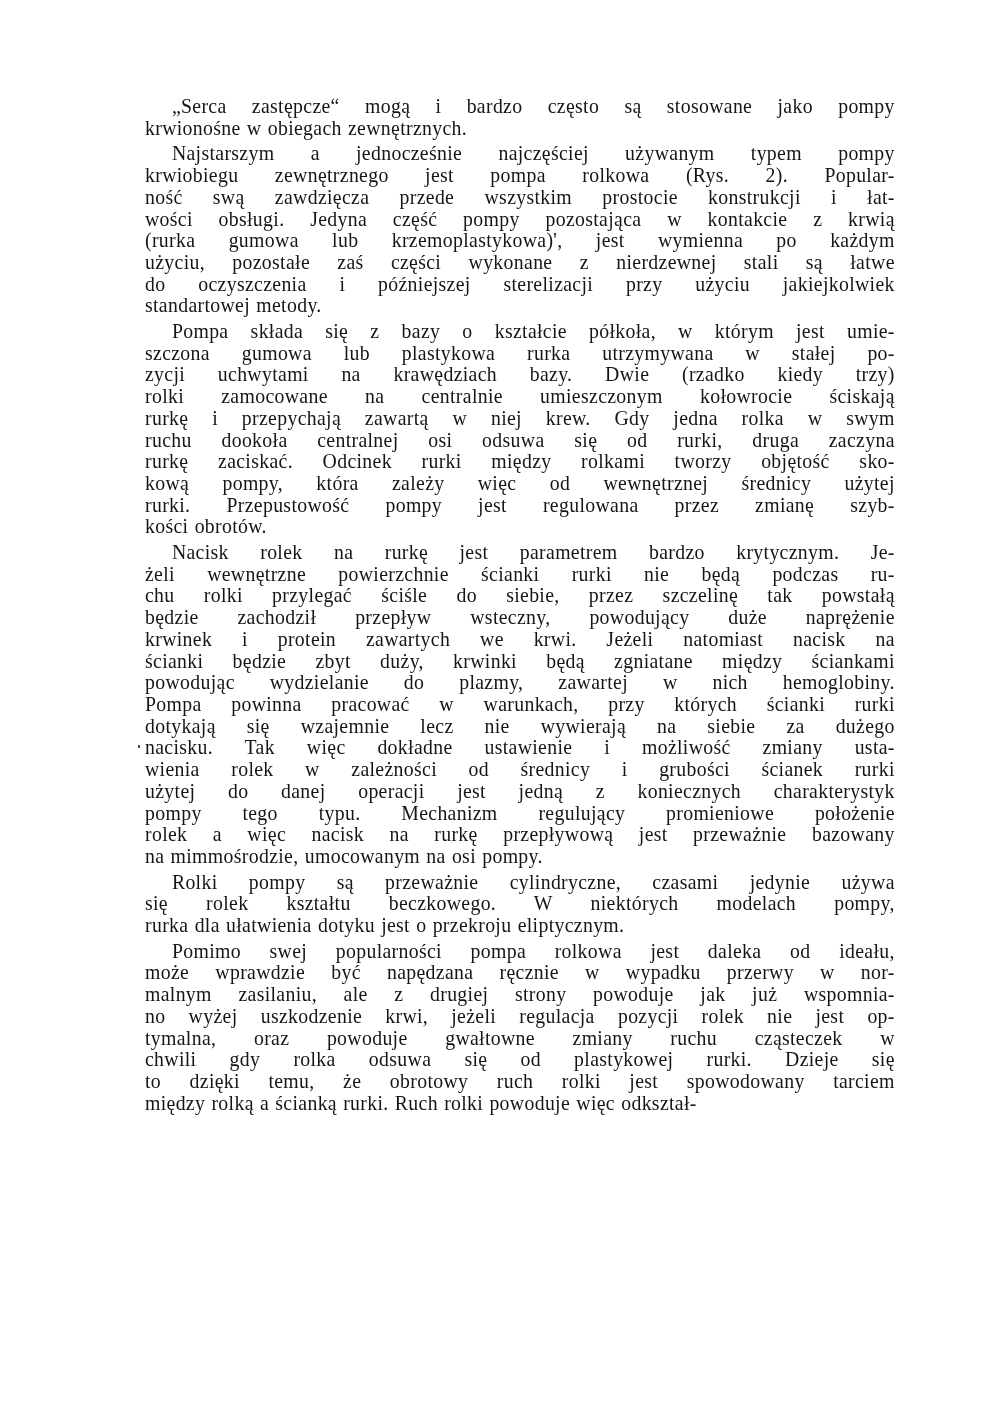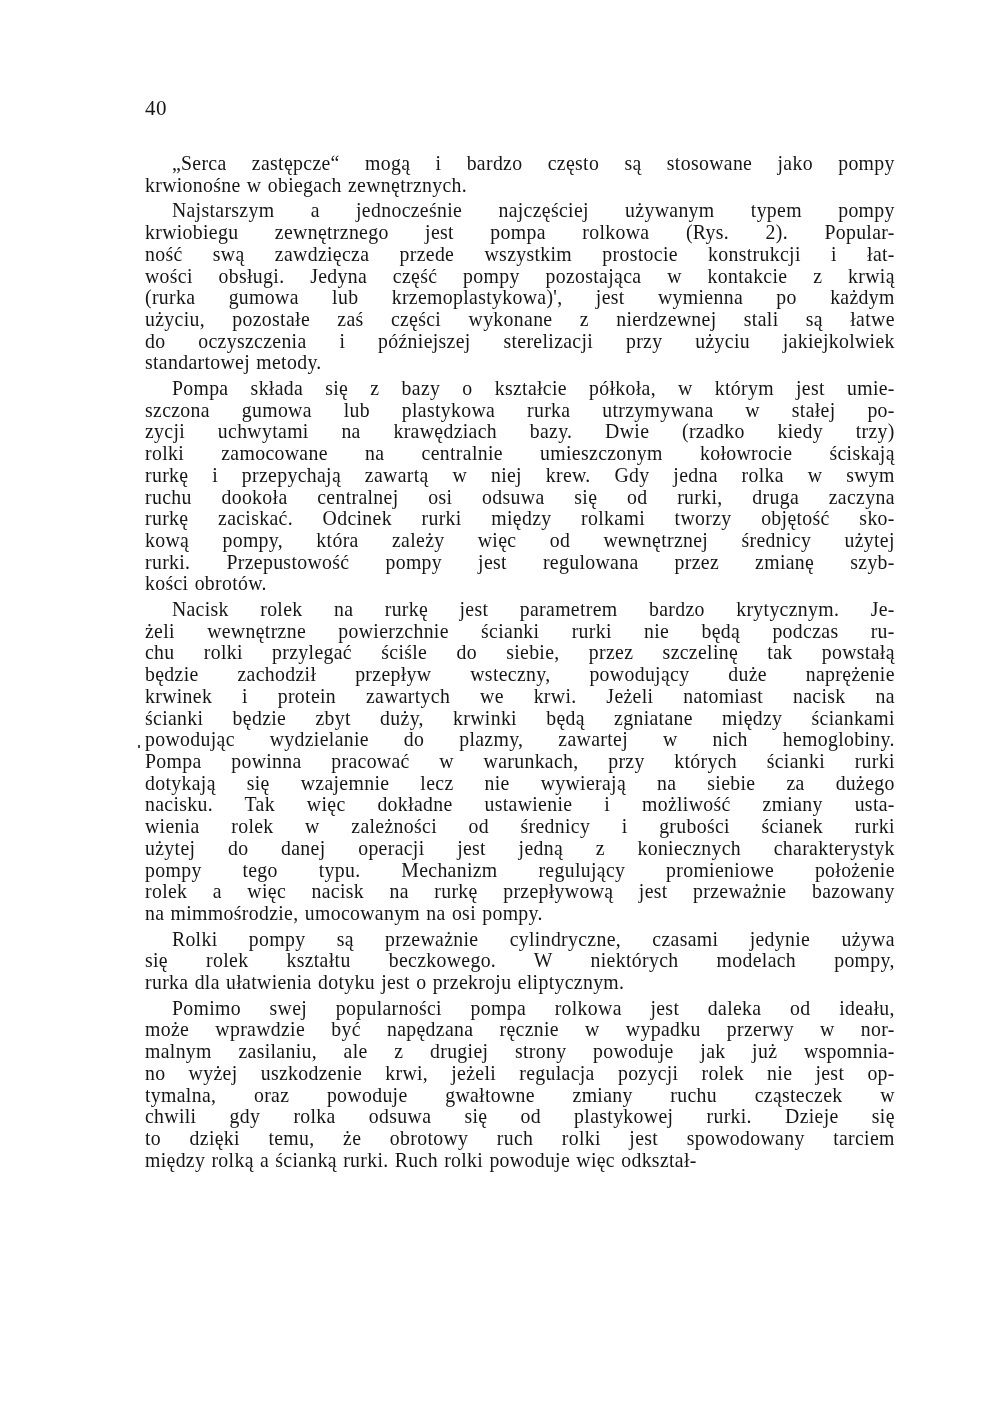--- a/index.html
+++ b/index.html
@@ -24,21 +24,20 @@
     .line.last { text-align-last: left; }
     .para { text-indent: 0; }
     .stray-mark {
       position: absolute; left: 138px; top: 745px; width: 2px; height: 3px; background: #444;
     }
   </style>
 </head>
 <body>
 
 <div class="page">
-  <div class="page-number">40</div>
   <div id="body-text">
       <div class="para">
         <span class="line first">„Serca zastępcze“ mogą i bardzo często są stosowane jako pompy</span>
         <span class="line last">krwionośne w obiegach zewnętrznych.</span>
       </div>
       <div class="para">
         <span class="line first">Najstarszym a jednocześnie najczęściej używanym typem pompy</span>
         <span class="line">krwiobiegu zewnętrznego jest pompa rolkowa (Rys. 2). Popular-</span>
         <span class="line">ność swą zawdzięcza przede wszystkim prostocie konstrukcji i łat-</span>
         <span class="line">wości obsługi. Jedyna część pompy pozostająca w kontakcie z krwią</span>

